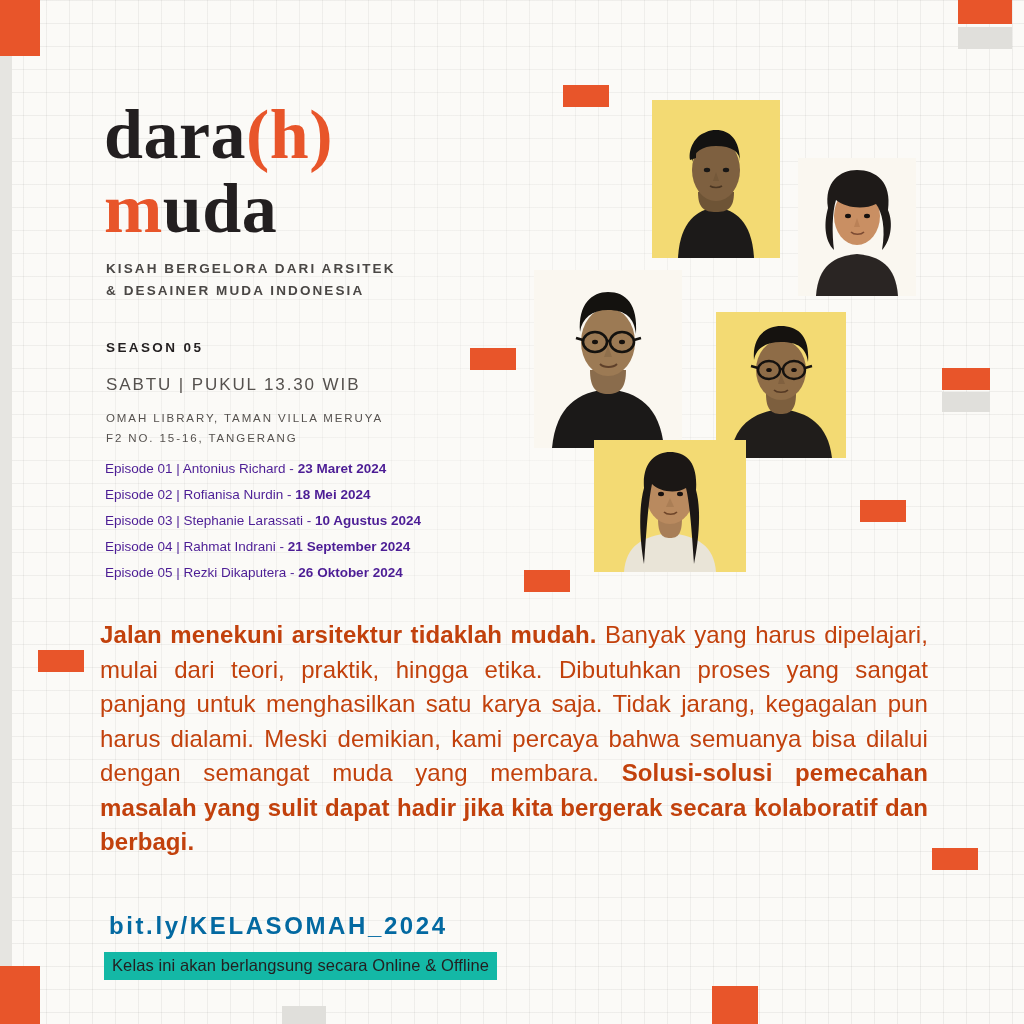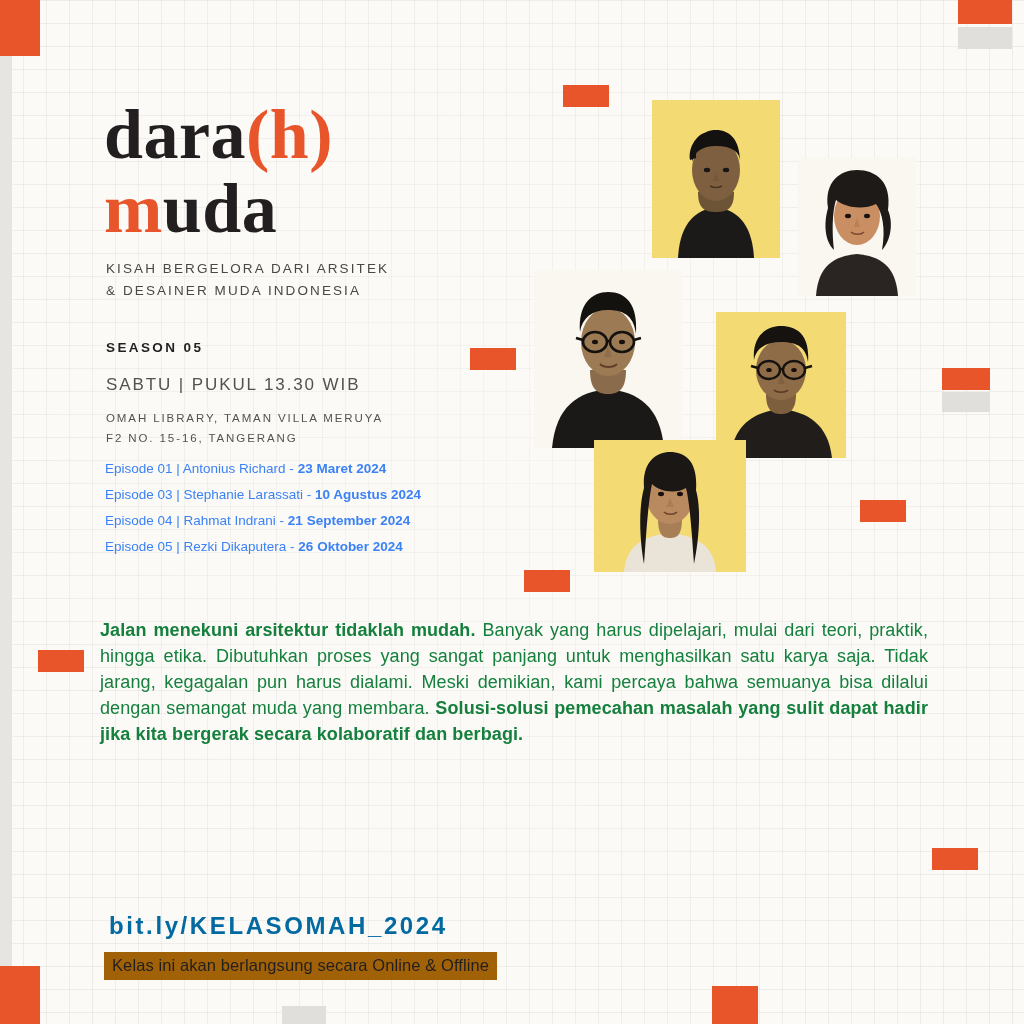--- a/index.html
+++ b/index.html
@@ -66,21 +66,21 @@
   .accent { color: #e8552a; }
 
   .tagline {
     position: absolute;
     left: 106px;
     top: 258px;
     font-size: 13.5px;
     letter-spacing: 2.1px;
     line-height: 1.65;
     color: #4a4745;
-    font-weight: 400;
+    font-weight: 700;
   }
 
   .season {
     position: absolute;
     left: 106px;
     top: 340px;
     font-size: 13.5px;
     font-weight: bold;
     letter-spacing: 2.4px;
     color: #231f20;
@@ -104,62 +104,62 @@
     line-height: 1.75;
     color: #55514e;
   }
 
   .episodes {
     position: absolute;
     left: 105px;
     top: 456px;
     font-size: 13.5px;
     line-height: 1.93;
-    color: #3b82f6;
+    color: #4c1d95;
   }
   .episodes .row { white-space: nowrap; }
   .episodes .date { font-weight: bold; }
 
   
   .photo {
     position: absolute;
     overflow: hidden;
   }
   .photo svg { display: block; width: 100%; height: 100%; }
 
   
   .body-copy {
     position: absolute;
     left: 100px;
     top: 618px;
     width: 828px;
-    font-size: 18px;
+    font-size: 24px;
     line-height: 1.44;
-    color: #15803d;
+    color: #c2410c;
     text-align: justify;
     text-justify: inter-word;
     letter-spacing: 0.1px;
   }
   .body-copy b { font-weight: bold; }
 
   
   .link {
     position: absolute;
     left: 109px;
     top: 912px;
     font-size: 24px;
     font-weight: bold;
     letter-spacing: 2.6px;
     color: #0369a1;
   }
   .highlight {
     position: absolute;
     left: 104px;
     top: 952px;
-    background: #a16207;
+    background: #14b8a6;
     padding: 4px 8px 5px 8px;
     font-size: 16.5px;
     color: #231f20;
     letter-spacing: 0.1px;
   }
 </style>
 </head>
 <body>
 
 <div id="poster">
@@ -195,20 +195,21 @@
 
   <div class="season">SEASON 05</div>
   <div class="timeinfo">SABTU | PUKUL 13.30 WIB</div>
   <div class="venue">
     <div>OMAH LIBRARY, TAMAN VILLA MERUYA</div>
     <div>F2 NO. 15-16, TANGERANG</div>
   </div>
 
   <div class="episodes">
     <div class="row"><span>Episode 01 | Antonius Richard - </span><span class="date">23 Maret 2024</span></div>
+    <div class="row"><span>Episode 02 | Rofianisa Nurdin - </span><span class="date">18 Mei 2024</span></div>
     <div class="row"><span>Episode 03 | Stephanie Larassati - </span><span class="date">10 Agustus 2024</span></div>
     <div class="row"><span>Episode 04 | Rahmat Indrani - </span><span class="date">21 September 2024</span></div>
     <div class="row"><span>Episode 05 | Rezki Dikaputera - </span><span class="date">26 Oktober 2024</span></div>
   </div>
 
   <div class="photo" style="left:652px;top:100px;width:128px;height:158px;">
     <svg viewBox="0 0 128 158" preserveAspectRatio="xMidYMid slice">
       <rect x="0" y="0" width="128" height="158" fill="#f3da73"></rect>
       <path d="M26 158 C28 122 44 110 64 107 C84 110 100 122 102 158 Z" fill="#1c1a19"></path>
       <path d="M46 92 C46 108 52 112 64 112 C76 112 82 108 82 92 Z" fill="#6e5436"></path>

